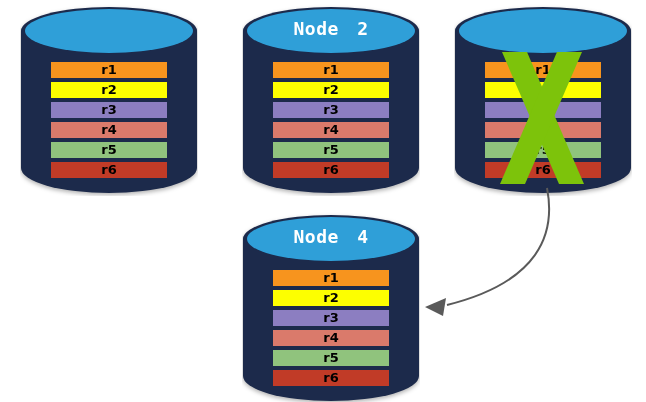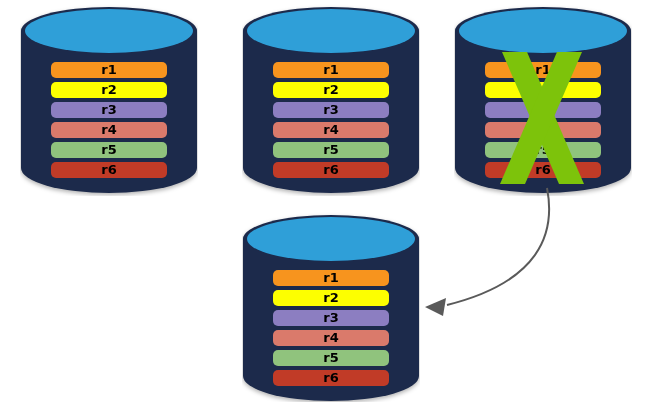--- a/index.html
+++ b/index.html
@@ -21,21 +21,21 @@
   .node-title{
     position:absolute;top:14px;left:0;right:0;
     text-align:center;
     font:700 18px "DejaVu Sans Mono","Liberation Mono",monospace;
     color:var(--title-text);
     word-spacing:7px;letter-spacing:.5px;
   }
   .rows{position:absolute;left:31px;top:58px;width:116px;}
   .row{
     height:16px;line-height:16px;margin-bottom:4px;
-    border-radius:5px;text-align:center;
+    border-radius:0;text-align:center;
     font:700 13px "DejaVu Sans","Liberation Sans",sans-serif;
     color:var(--row-text);
   }
   .xmark{position:absolute;left:42px;top:46px;}
   .xmark polygon{fill:var(--failure-x);}
   .arrow{position:absolute;left:415px;top:182px;}
   .arrow path{stroke:var(--arrow);stroke-width:2;fill:none;}
   .arrow polygon{fill:var(--arrow);}
 </style>
 </head>
@@ -56,20 +56,21 @@
         <div class="row" style="background: rgb(144, 195, 125);">r5</div>
         <div class="row" style="background: rgb(193, 59, 39);">r6</div>
       </div>
   </div>
 
   <div class="node node-2">
     <svg class="cyl" width="178" height="192" viewBox="0 0 178 192">
       <path class="cyl-body" d="M1,27 A88,24 0 0 1 177,27 L177,164 A88,25 0 0 1 1,164 Z"></path>
       <ellipse class="cyl-top" cx="89" cy="27" rx="84" ry="22"></ellipse>
     </svg>
+    <div class="node-title">Node 2</div>
     <div class="rows">
         <div class="row" style="background: rgb(247, 148, 30);">r1</div>
         <div class="row" style="background: rgb(253, 255, 0);">r2</div>
         <div class="row" style="background: rgb(140, 126, 193);">r3</div>
         <div class="row" style="background: rgb(218, 122, 107);">r4</div>
         <div class="row" style="background: rgb(144, 195, 125);">r5</div>
         <div class="row" style="background: rgb(193, 59, 39);">r6</div>
       </div>
   </div>
 
@@ -90,20 +91,21 @@
       <polygon points="6,2 31,2 88,134 63,134"></polygon>
       <polygon points="61,2 86,2 29,134 4,134"></polygon>
     </svg>
   </div>
 
   <div class="node node-4">
     <svg class="cyl" width="178" height="192" viewBox="0 0 178 192">
       <path class="cyl-body" d="M1,27 A88,24 0 0 1 177,27 L177,164 A88,25 0 0 1 1,164 Z"></path>
       <ellipse class="cyl-top" cx="89" cy="27" rx="84" ry="22"></ellipse>
     </svg>
+    <div class="node-title">Node 4</div>
     <div class="rows">
         <div class="row" style="background: rgb(247, 148, 30);">r1</div>
         <div class="row" style="background: rgb(253, 255, 0);">r2</div>
         <div class="row" style="background: rgb(140, 126, 193);">r3</div>
         <div class="row" style="background: rgb(218, 122, 107);">r4</div>
         <div class="row" style="background: rgb(144, 195, 125);">r5</div>
         <div class="row" style="background: rgb(193, 59, 39);">r6</div>
       </div>
   </div>
 

